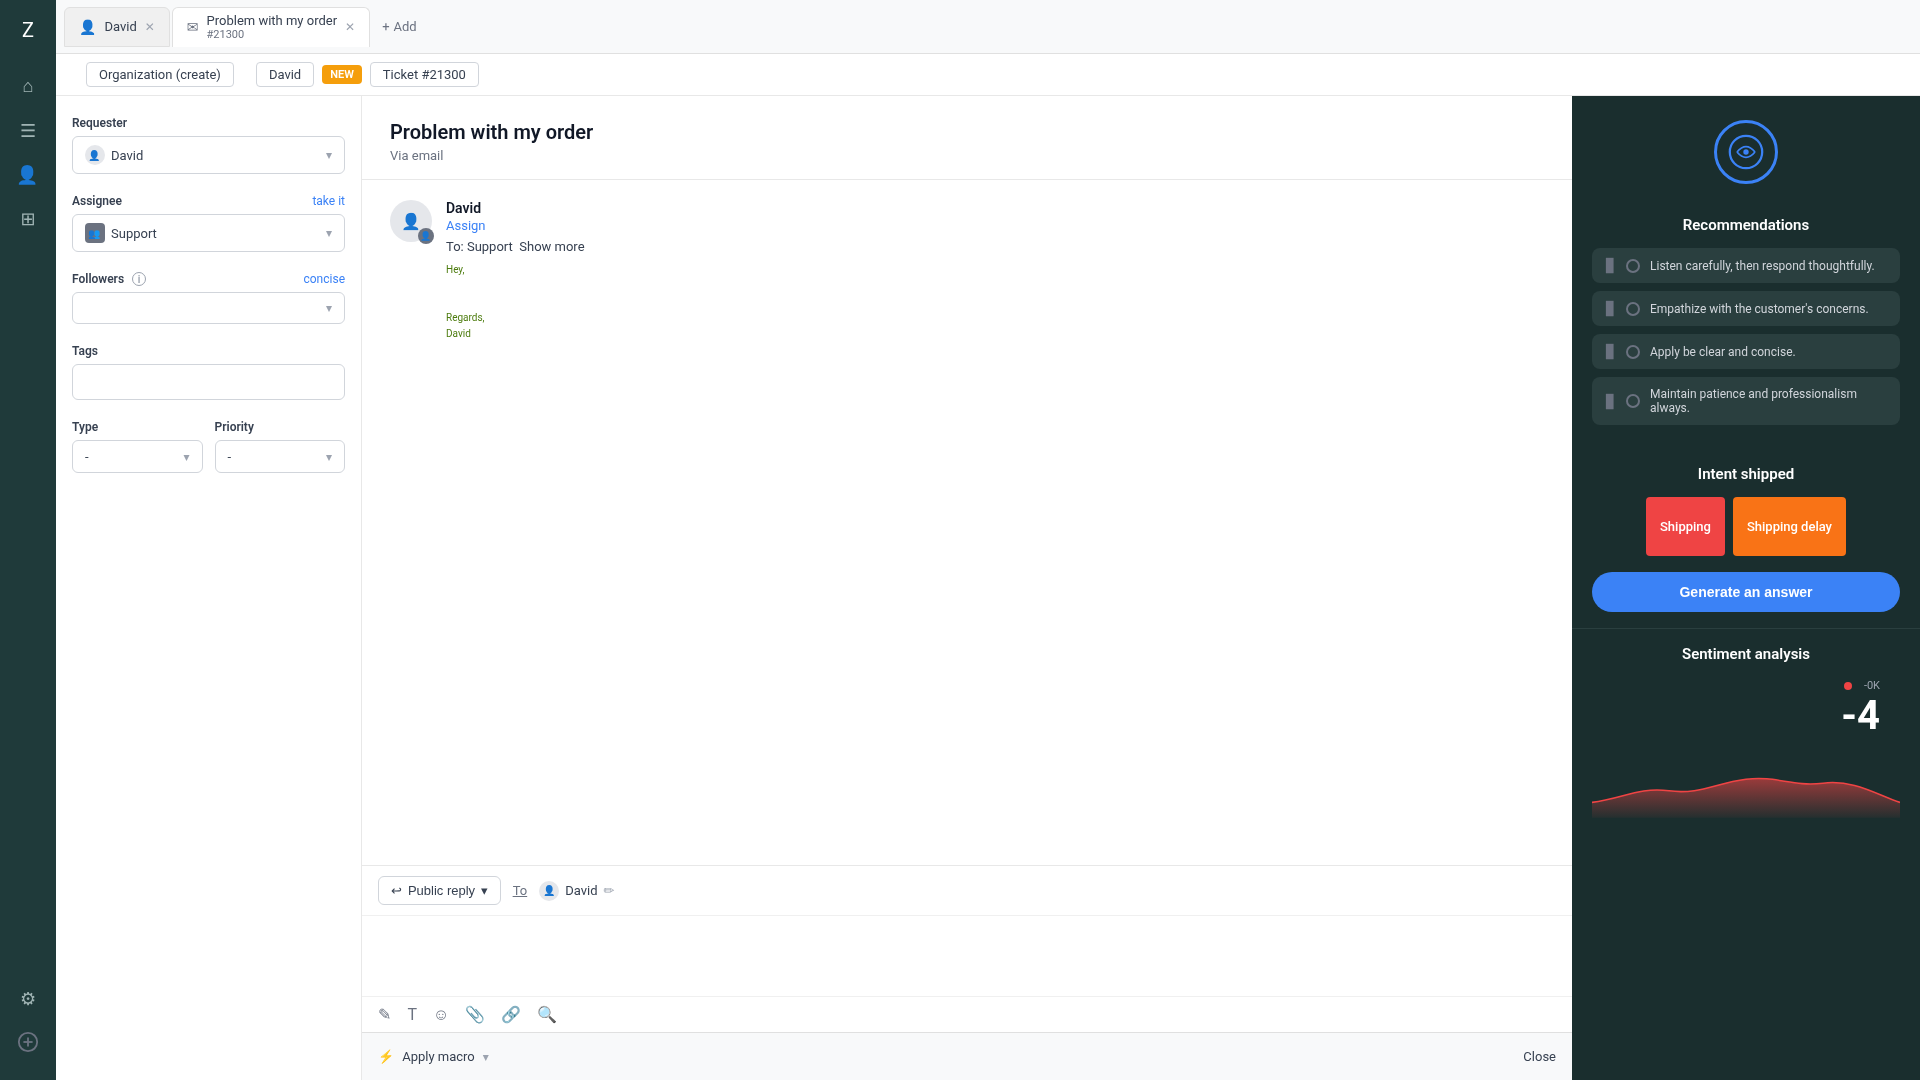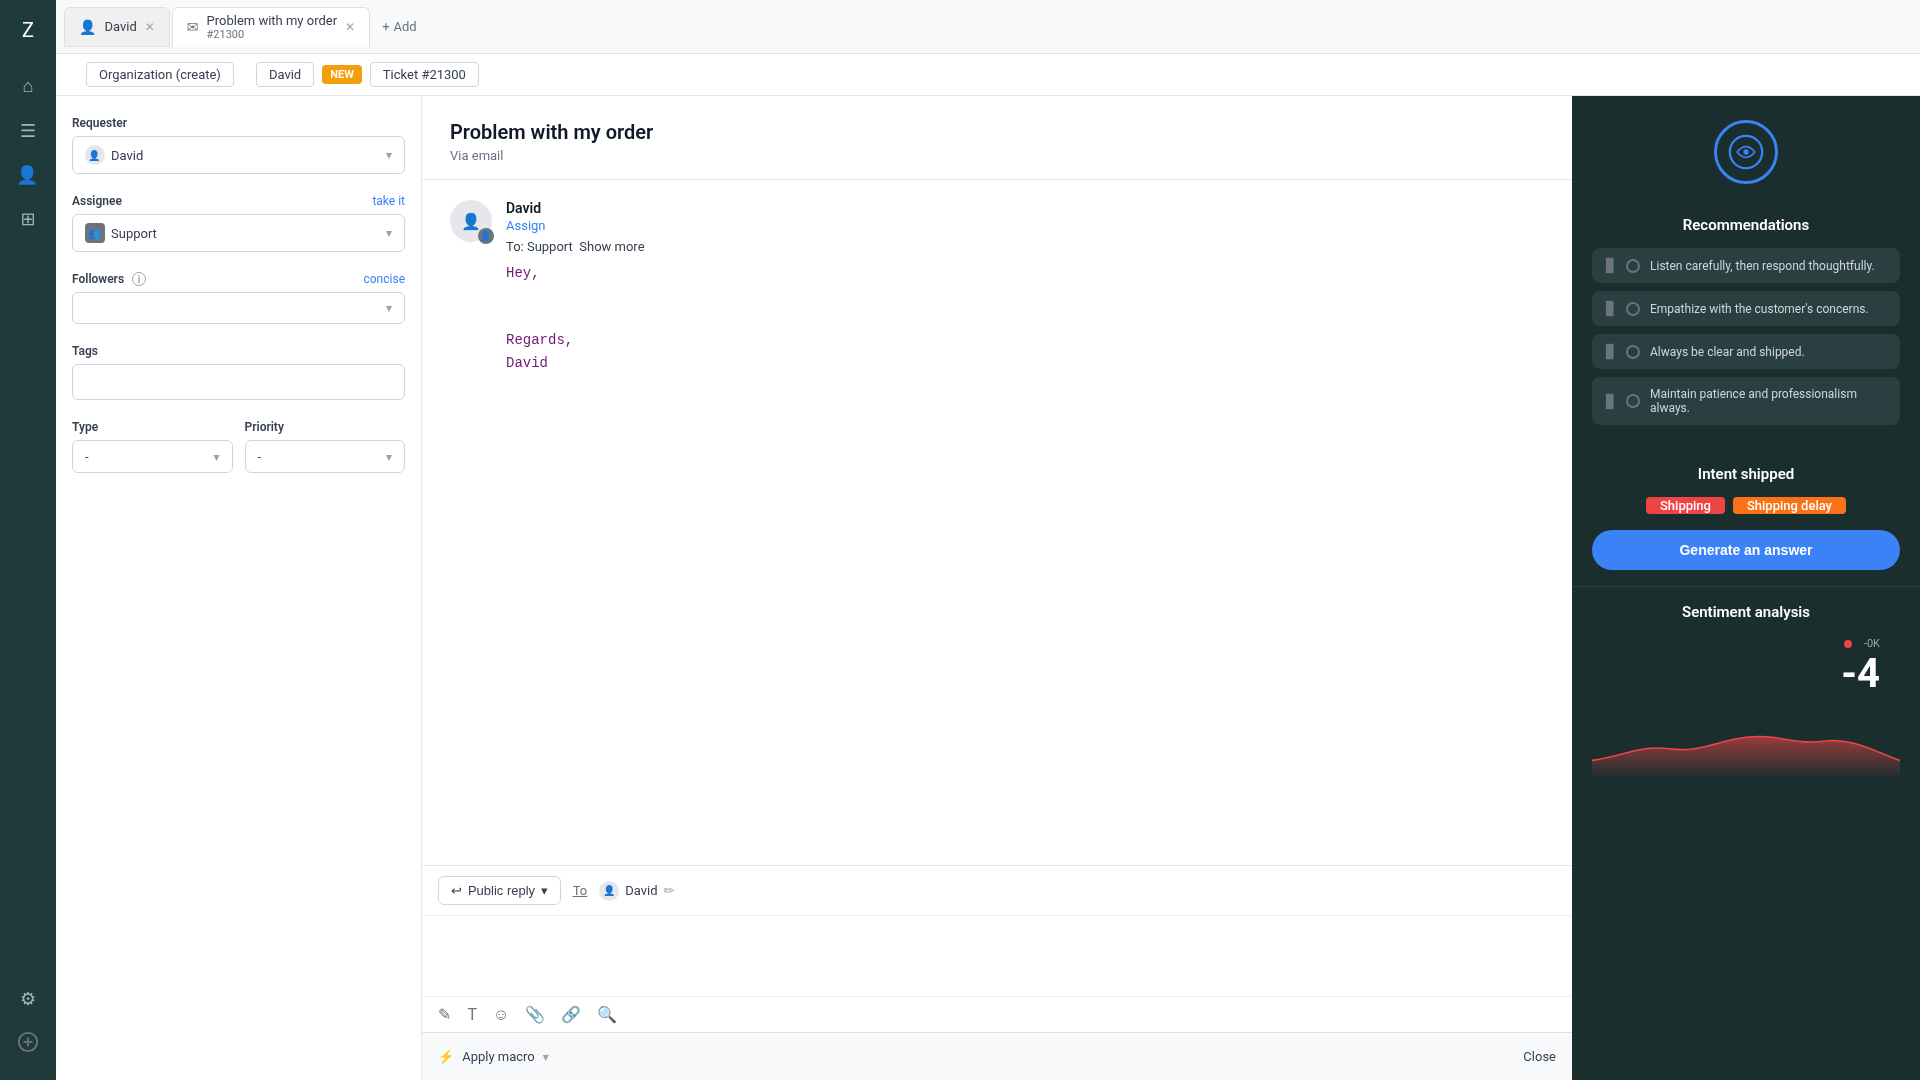--- a/index.html
+++ b/index.html
@@ -109,21 +109,21 @@
 
     
     .content-area {
       display: flex;
       flex: 1;
       overflow: hidden;
     }
 
     
     .left-panel {
-      width: 366px;
+      width: 306px;
       background: #fff;
       border-right: 1px solid #e8e8e8;
       padding: 20px 16px;
       overflow-y: auto;
       flex-shrink: 0;
     }
 
     .field-section { margin-bottom: 20px; }
     .field-label {
       font-size: 12px;
@@ -258,24 +258,23 @@
       margin-bottom: 6px;
       display: block;
     }
     .message-to {
       font-size: 13px;
       color: #6b7280;
       margin-bottom: 8px;
     }
     .message-to span { color: #374151; }
     .message-body {
-      font-size: 14px;
-      color: #701a75;
+      font-size: 10px;
+      color: #4d7c0f;
       line-height: 1.6;
-      font-family: Liberation Mono, monospace;
     }
     .show-more-link { color: #3b82f6; cursor: pointer; font-size: 13px; }
 
     
     .reply-area {
       border-top: 1px solid #e8e8e8;
       background: #fff;
     }
     .reply-toolbar {
       display: flex;
@@ -430,21 +429,21 @@
       margin-bottom: 14px;
     }
     .intent-tags {
       display: flex;
       gap: 8px;
       justify-content: center;
       flex-wrap: wrap;
       margin-bottom: 16px;
     }
     .intent-tag {
-      padding: 1px 14px;
+      padding: 22px 14px;
       border-radius: 4px;
       font-size: 13px;
       font-weight: 500;
       color: #fff;
     }
     .intent-tag.red { background: #ef4444; }
     .intent-tag.orange { background: #f97316; }
 
     .generate-btn {
       width: 100%;
@@ -702,21 +701,21 @@
           <span class="rec-text">Listen carefully, then respond thoughtfully.</span>
         </div>
         <div class="recommendation-item">
           <span class="rec-bar-icon">▊</span>
           <span class="rec-circle"></span>
           <span class="rec-text">Empathize with the customer's concerns.</span>
         </div>
         <div class="recommendation-item">
           <span class="rec-bar-icon">▊</span>
           <span class="rec-circle"></span>
-          <span class="rec-text">Always be clear and shipped.</span>
+          <span class="rec-text">Apply be clear and concise.</span>
         </div>
         <div class="recommendation-item">
           <span class="rec-bar-icon">▊</span>
           <span class="rec-circle"></span>
           <span class="rec-text">Maintain patience and professionalism always.</span>
         </div>
       </div>
 
       <div class="intent-section">
         <div class="intent-title">Intent shipped</div>

